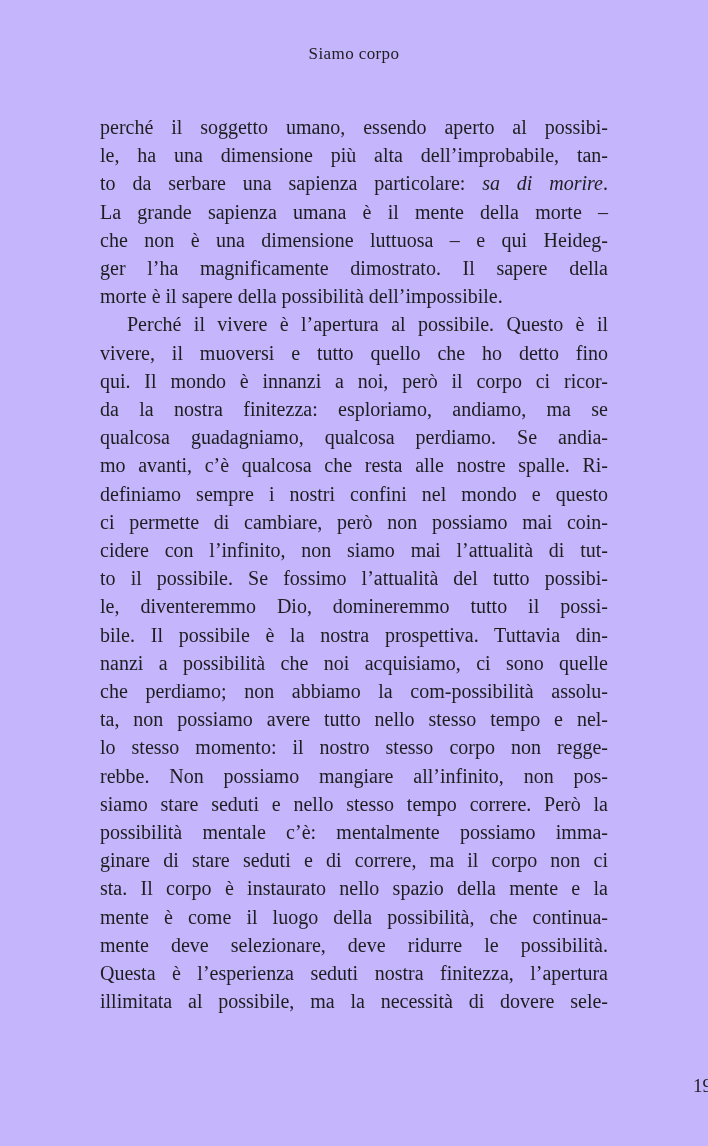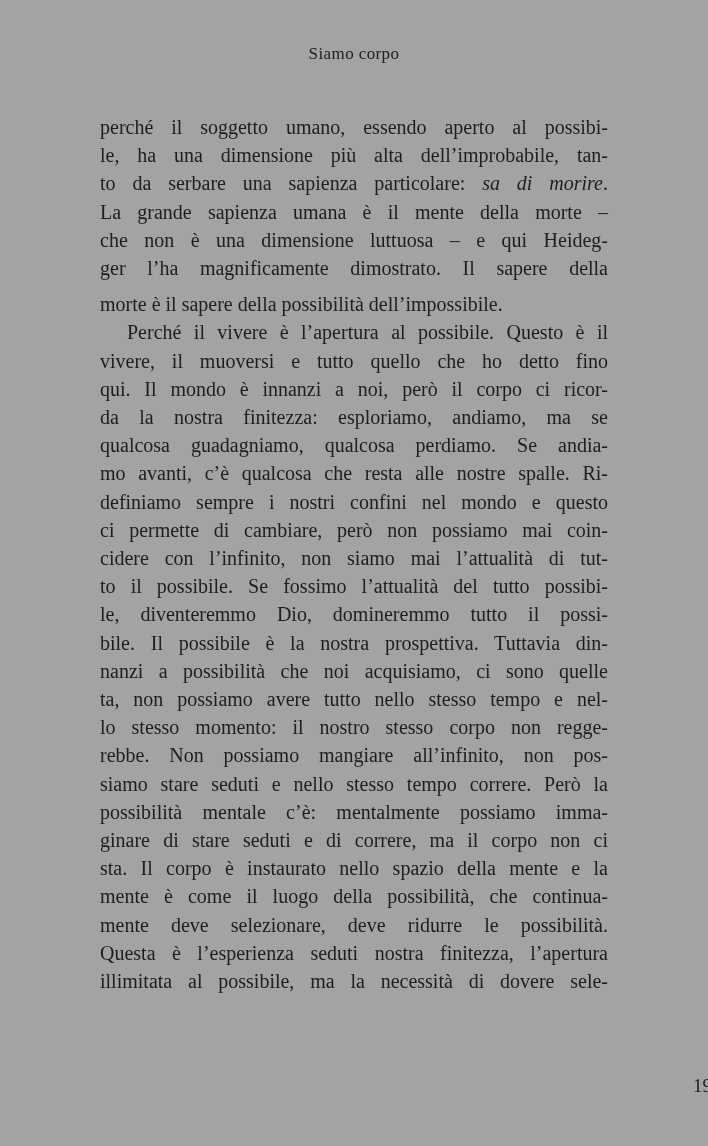--- a/index.html
+++ b/index.html
@@ -1,20 +1,20 @@
 <!DOCTYPE html>
 <html><head>
 <meta charset="utf-8">
 <style>
   html, body { margin: 0; padding: 0; background: #ffffff; }
   .page {
     position: relative;
     width: 708px;
     height: 1146px;
-    background: #a3a3a3;
+    background: #c4b5fd;
     font-family: "Liberation Serif", "DejaVu Serif", serif;
     color: #1e1e1e;
     overflow: hidden;
   }
   .running-header {
     position: absolute;
     top: 44px;
     left: 0;
     width: 100%;
     text-align: center;
@@ -26,21 +26,21 @@
     left: 100px;
     top: 113px;
     width: 508px;
     font-size: 20px;
     line-height: 28.2px;
   }
   .tline {
     text-align: justify;
     text-align-last: justify;
   }
-  .tline.end { text-align-last: left; margin-top: 8px; }
+  .tline.end { text-align-last: left; }
   .tline.indent { text-indent: 27px; font-family: Liberation Serif, serif; }
   .tline em { font-style: italic; }
   .page-number {
     position: absolute;
     top: 1075px;
     left: 4px;
     width: 100%;
     text-align: right;
     font-size: 19px;
   }
@@ -68,20 +68,21 @@
     <div class="tline">da la nostra finitezza: esploriamo, andiamo, ma se</div>
     <div class="tline">qualcosa guadagniamo, qualcosa perdiamo. Se andia-</div>
     <div class="tline">mo avanti, c’è qualcosa che resta alle nostre spalle. Ri-</div>
     <div class="tline">definiamo sempre i nostri confini nel mondo e questo</div>
     <div class="tline">ci permette di cambiare, però non possiamo mai coin-</div>
     <div class="tline">cidere con l’infinito, non siamo mai l’attualità di tut-</div>
     <div class="tline">to il possibile. Se fossimo l’attualità del tutto possibi-</div>
     <div class="tline">le, diventeremmo Dio, domineremmo tutto il possi-</div>
     <div class="tline">bile. Il possibile è la nostra prospettiva. Tuttavia din-</div>
     <div class="tline">nanzi a possibilità che noi acquisiamo, ci sono quelle</div>
+    <div class="tline">che perdiamo; non abbiamo la com-possibilità assolu-</div>
     <div class="tline">ta, non possiamo avere tutto nello stesso tempo e nel-</div>
     <div class="tline">lo stesso momento: il nostro stesso corpo non regge-</div>
     <div class="tline">rebbe. Non possiamo mangiare all’infinito, non pos-</div>
     <div class="tline">siamo stare seduti e nello stesso tempo correre. Però la</div>
     <div class="tline">possibilità mentale c’è: mentalmente possiamo imma-</div>
     <div class="tline">ginare di stare seduti e di correre, ma il corpo non ci</div>
     <div class="tline">sta. Il corpo è instaurato nello spazio della mente e la</div>
     <div class="tline">mente è come il luogo della possibilità, che continua-</div>
     <div class="tline">mente deve selezionare, deve ridurre le possibilità.</div>
     <div class="tline">Questa è l’esperienza seduti nostra finitezza, l’apertura</div>

